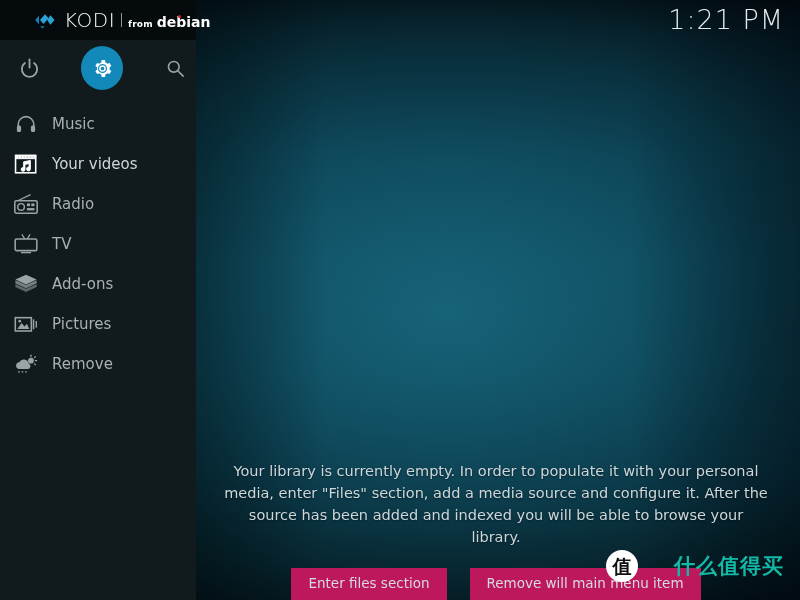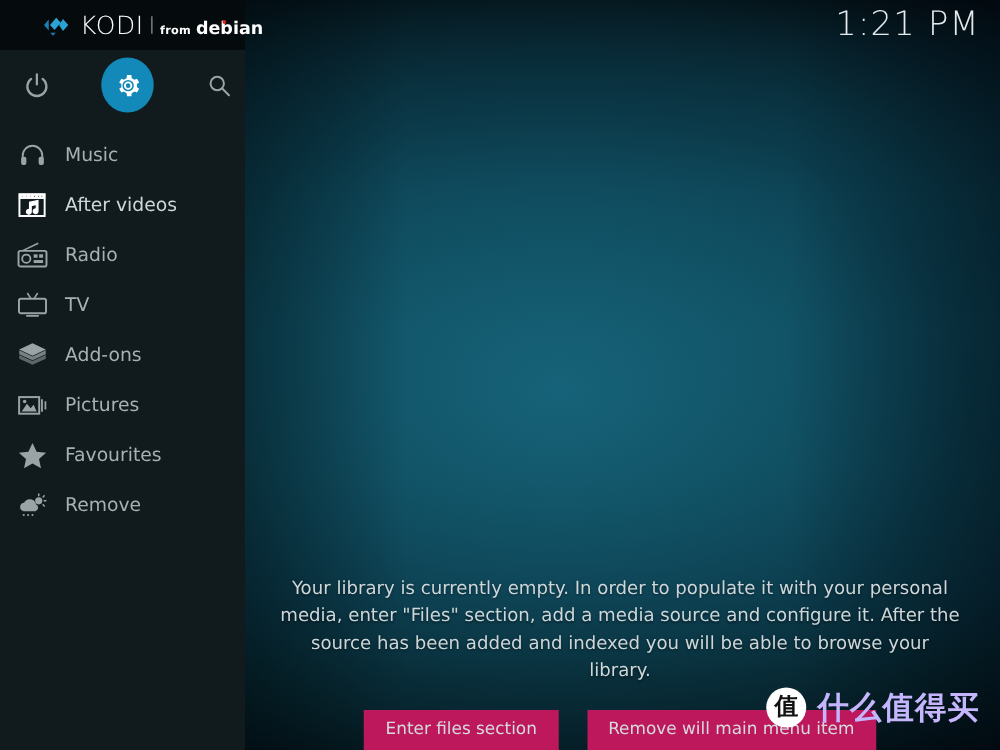--- a/index.html
+++ b/index.html
@@ -127,22 +127,23 @@
     position:absolute; right:16px; bottom:18px;
     display:flex; align-items:center; gap:9px;
   }
   .wm-badge {
     width:32px; height:32px; border-radius:50%; background:#ffffff;
     display:flex; align-items:center; justify-content:center;
     color:#111; font-size:19px; font-weight:700; line-height:1;
     font-family:"DejaVu Sans", sans-serif;
   }
   .wm-text {
-    color:#c4b5fd; font-size:25px; font-weight:700; letter-spacing:1px;
-    font-family:"DejaVu Sans", sans-serif;
+    color:#14b8a6; font-size:21px; font-weight:700; letter-spacing:1px;
+    font-family:"DejaVu Sans", sans-serif;
+    margin-left:27px;
   }
 </style>
 </head>
 <body>
 
 <div id="app">
 
   <div class="main-area">
     <div class="main-vignette"></div>
   </div>
@@ -220,21 +221,21 @@
             <rect x="1.6" y="2.6" width="22" height="3.6" fill="#ffffff"></rect>
             <rect x="3.6" y="3.4" width="1.6" height="2" fill="#111b1e"></rect>
             <rect x="7" y="3.4" width="1.6" height="2" fill="#111b1e"></rect>
             <rect x="10.4" y="3.4" width="1.6" height="2" fill="#111b1e"></rect>
             <rect x="13.8" y="3.4" width="1.6" height="2" fill="#111b1e"></rect>
             <rect x="17.2" y="3.4" width="1.6" height="2" fill="#111b1e"></rect>
             <rect x="20.4" y="3.4" width="1.6" height="2" fill="#111b1e"></rect>
             <path d="M10.4 9.6v6.3a2.1 2.1 0 1 0 1.5 2v-5.4l4.4-1v3.9a2.1 2.1 0 1 0 1.5 2V8.1z" fill="#ffffff"></path>
           </svg>
         </span>
-        <span class="menu-label">After videos</span>
+        <span class="menu-label">Your videos</span>
       </div>
 
       <div class="menu-item">
         <span class="menu-icon">
           <svg width="26" height="22" viewBox="0 0 28 24">
             <line x1="5.5" y1="8.2" x2="19" y2="1.8" stroke="#9aa3a6" stroke-width="1.4"></line>
             <rect x="1.8" y="8.4" width="24.4" height="13.6" rx="1.6" fill="none" stroke="#9aa3a6" stroke-width="1.7"></rect>
             <circle cx="8.6" cy="15.2" r="3.6" fill="none" stroke="#9aa3a6" stroke-width="1.6"></circle>
             <rect x="15" y="11.4" width="3.4" height="3" fill="#9aa3a6"></rect>
             <rect x="19.8" y="11.4" width="3.4" height="3" fill="#9aa3a6"></rect>
@@ -274,28 +275,20 @@
             <polygon points="3.6,16 8.2,9.4 11.4,13.2 14,10.2 16.6,16" fill="#9aa3a6"></polygon>
             <circle cx="6.2" cy="7.4" r="1.5" fill="#9aa3a6"></circle>
             <line x1="21.2" y1="5.4" x2="21.2" y2="16.2" stroke="#9aa3a6" stroke-width="1.6"></line>
             <line x1="24.2" y1="7.2" x2="24.2" y2="14.4" stroke="#9aa3a6" stroke-width="1.5"></line>
           </svg>
         </span>
         <span class="menu-label">Pictures</span>
       </div>
 
 
-      <div class="menu-item">
-        <span class="menu-icon">
-          <svg width="24" height="23" viewBox="0 0 24 23">
-            <polygon points="12,1.4 15.3,8.3 22.9,9.1 17.2,14.2 18.8,21.6 12,17.8 5.2,21.6 6.8,14.2 1.1,9.1 8.7,8.3" fill="#9aa3a6"></polygon>
-          </svg>
-        </span>
-        <span class="menu-label">Favourites</span>
-      </div>
 
       <div class="menu-item">
         <span class="menu-icon">
           <svg width="24" height="22" viewBox="0 0 26 22">
             <circle cx="18.4" cy="7.4" r="3.1" fill="#9aa3a6"></circle>
             <line x1="18.4" y1="1.4" x2="18.4" y2="3.0" stroke="#9aa3a6" stroke-width="1.3" stroke-linecap="round"></line>
             <line x1="23.2" y1="3.0" x2="22.2" y2="4.1" stroke="#9aa3a6" stroke-width="1.3" stroke-linecap="round"></line>
             <line x1="24.6" y1="7.4" x2="23.1" y2="7.4" stroke="#9aa3a6" stroke-width="1.3" stroke-linecap="round"></line>
             <line x1="23.2" y1="11.8" x2="22.2" y2="10.8" stroke="#9aa3a6" stroke-width="1.3" stroke-linecap="round"></line>
             <path d="M5.2 16.4a3.7 3.7 0 0 1 .5-7.3 5.5 5.5 0 0 1 10.3 1.3 3.2 3.2 0 0 1-.6 6z" fill="#9aa3a6"></path>

